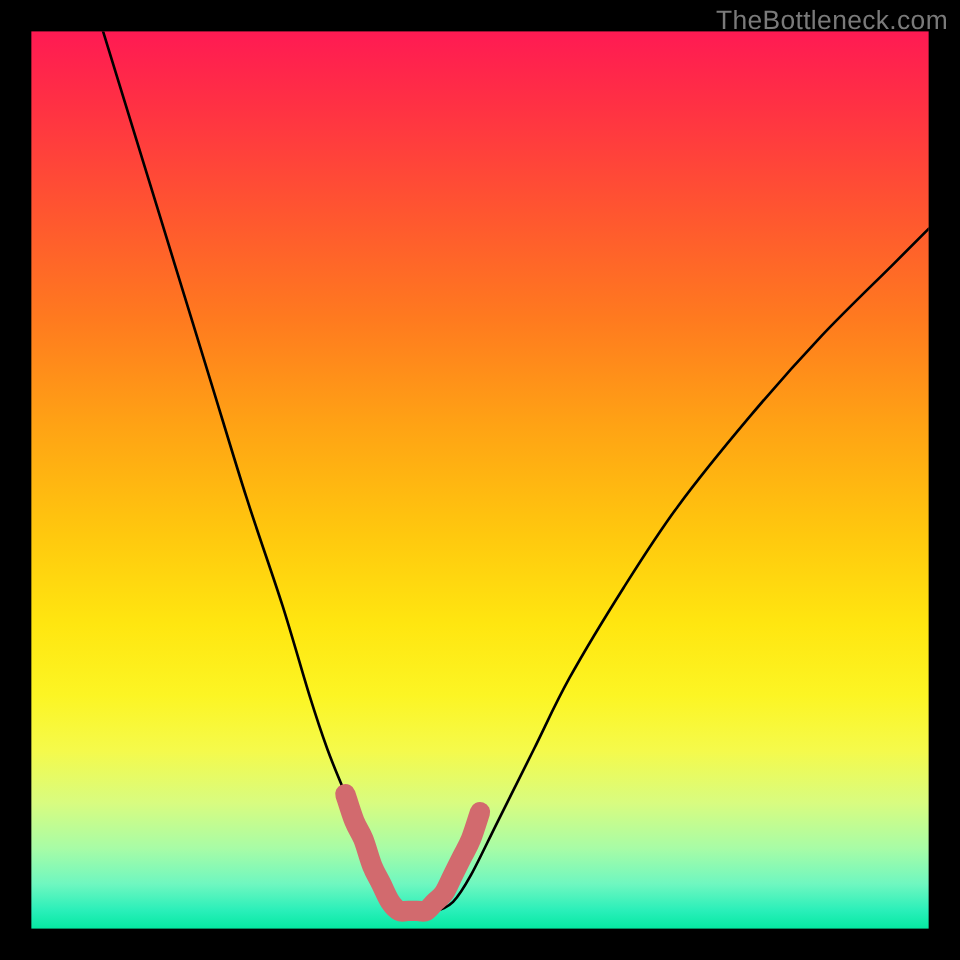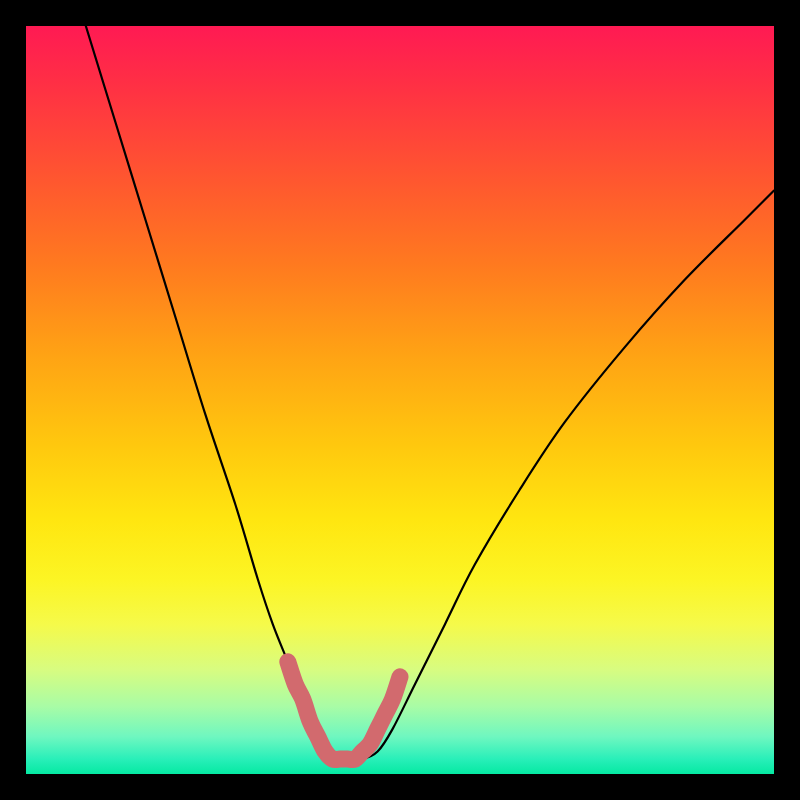--- a/index.html
+++ b/index.html
@@ -60,20 +60,21 @@
     position: absolute;
     left: 0; top: 0;
     width: 748px; height: 748px;
   }
 </style>
 </head>
 <body>
 
 <div class="frame">
 
+  <div class="watermark">TheBottleneck.com</div>
 
   <div class="plot">
     <div class="gradient"></div>
 
     <svg class="curves" viewBox="0 0 748 748" preserveAspectRatio="none">
       <path id="curve-main" fill="none" stroke="#000000" stroke-width="2.2" stroke-linecap="round" stroke-linejoin="round" d="M 59.84 0.00 C 64.83 16.21, 79.79 64.83, 89.76 97.24 C 99.73 129.65, 109.71 162.07, 119.68 194.48 C 129.65 226.89, 139.63 259.31, 149.60 291.72 C 159.57 324.13, 169.55 357.79, 179.52 388.96 C 189.49 420.13, 200.71 451.29, 209.44 478.72 C 218.17 506.15, 225.65 533.57, 231.88 553.52 C 238.11 573.47, 241.85 584.69, 246.84 598.40 C 251.83 612.11, 256.81 623.33, 261.80 635.80 C 266.79 648.27, 271.77 661.98, 276.76 673.20 C 281.75 684.42, 286.73 694.39, 291.72 703.12 C 296.71 711.85, 301.69 720.57, 306.68 725.56 C 311.67 730.55, 316.65 731.79, 321.64 733.04 C 326.63 734.29, 331.61 734.29, 336.60 733.04 C 341.59 731.79, 346.57 730.55, 351.56 725.56 C 356.55 720.57, 360.29 714.34, 366.52 703.12 C 372.75 691.90, 380.23 675.69, 388.96 658.24 C 397.69 640.79, 408.91 618.35, 418.88 598.40 C 428.85 578.45, 436.33 561.00, 448.80 538.56 C 461.27 516.12, 478.72 487.45, 493.68 463.76 C 508.64 440.07, 521.11 420.13, 538.56 396.44 C 556.01 372.75, 578.45 345.33, 598.40 321.64 C 618.35 297.95, 638.29 275.51, 658.24 254.32 C 678.19 233.13, 703.12 209.44, 718.08 194.48 C 733.04 179.52, 743.01 169.55, 748.00 164.56"></path>
       <path id="curve-accent" fill="none" stroke="#d26a6e" stroke-width="17" stroke-linecap="round" stroke-linejoin="round" d="M 261.80 635.80 C 263.05 639.54, 266.79 652.01, 269.28 658.24 C 271.77 664.47, 274.27 666.97, 276.76 673.20 C 279.25 679.43, 281.75 689.41, 284.24 695.64 C 286.73 701.87, 289.23 705.61, 291.72 710.60 C 294.21 715.59, 296.71 721.82, 299.20 725.56 C 301.69 729.30, 304.19 731.79, 306.68 733.04 C 309.17 734.29, 311.67 733.04, 314.16 733.04 C 316.65 733.04, 319.15 733.04, 321.64 733.04 C 324.13 733.04, 326.63 734.29, 329.12 733.04 C 331.61 731.79, 334.11 728.05, 336.60 725.56 C 339.09 723.07, 341.59 721.82, 344.08 718.08 C 346.57 714.34, 349.07 708.11, 351.56 703.12 C 354.05 698.13, 356.55 693.15, 359.04 688.16 C 361.53 683.17, 364.03 679.43, 366.52 673.20 C 369.01 666.97, 372.75 654.50, 374.00 650.76"></path>
     </svg>
   </div>
 

